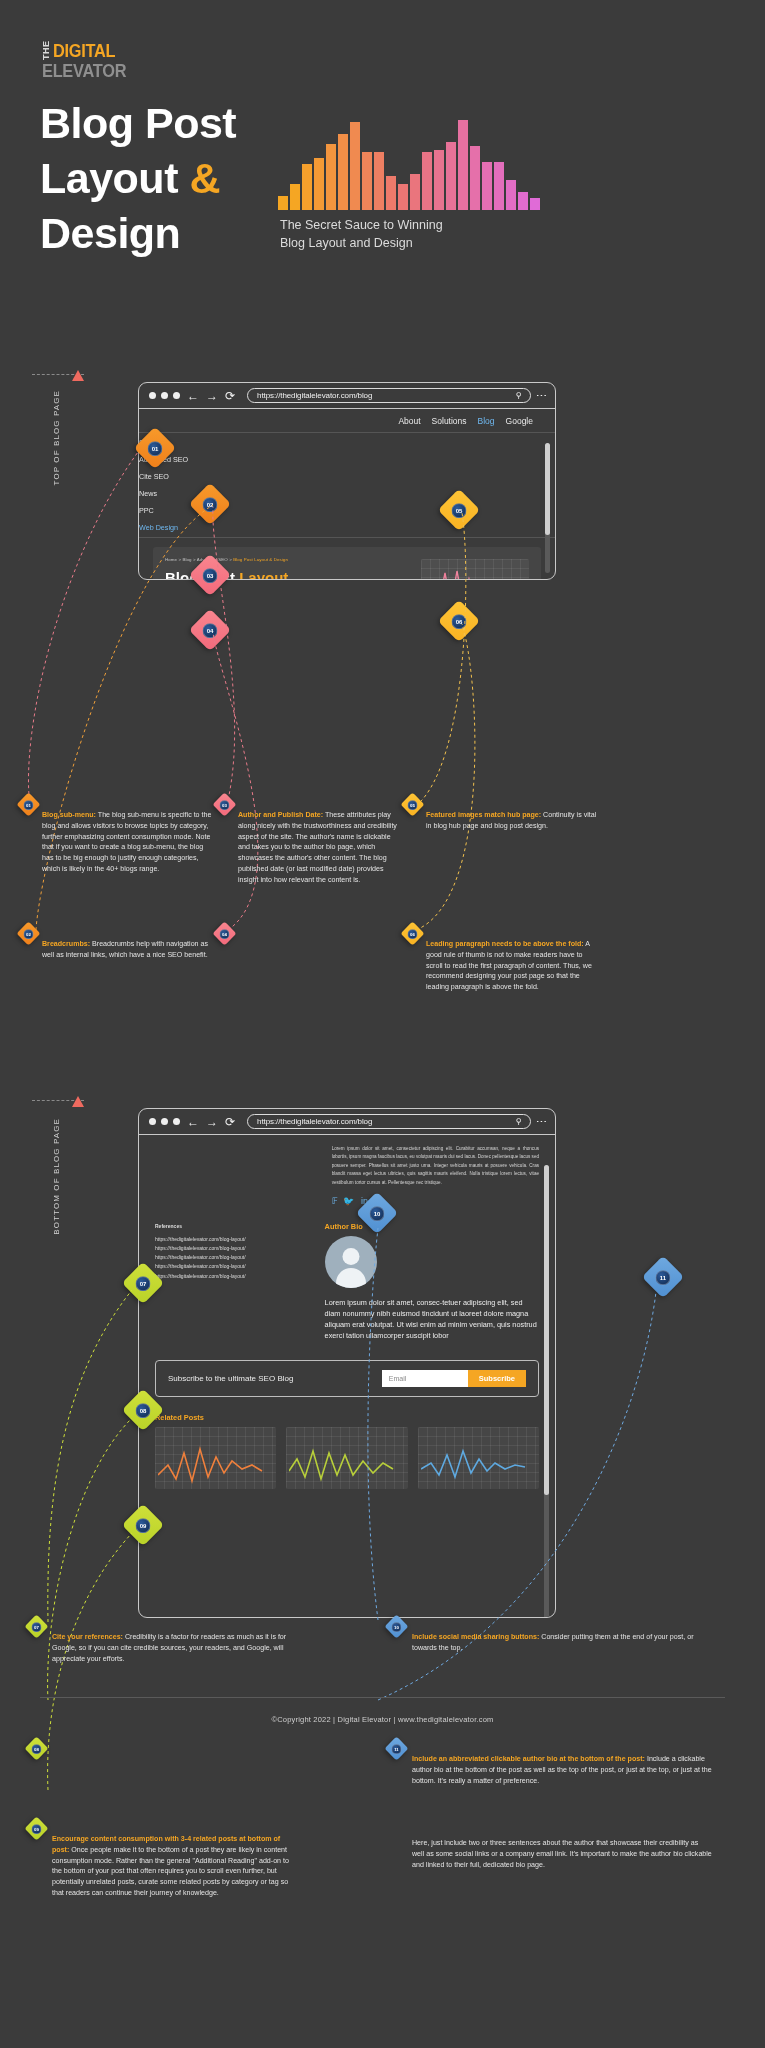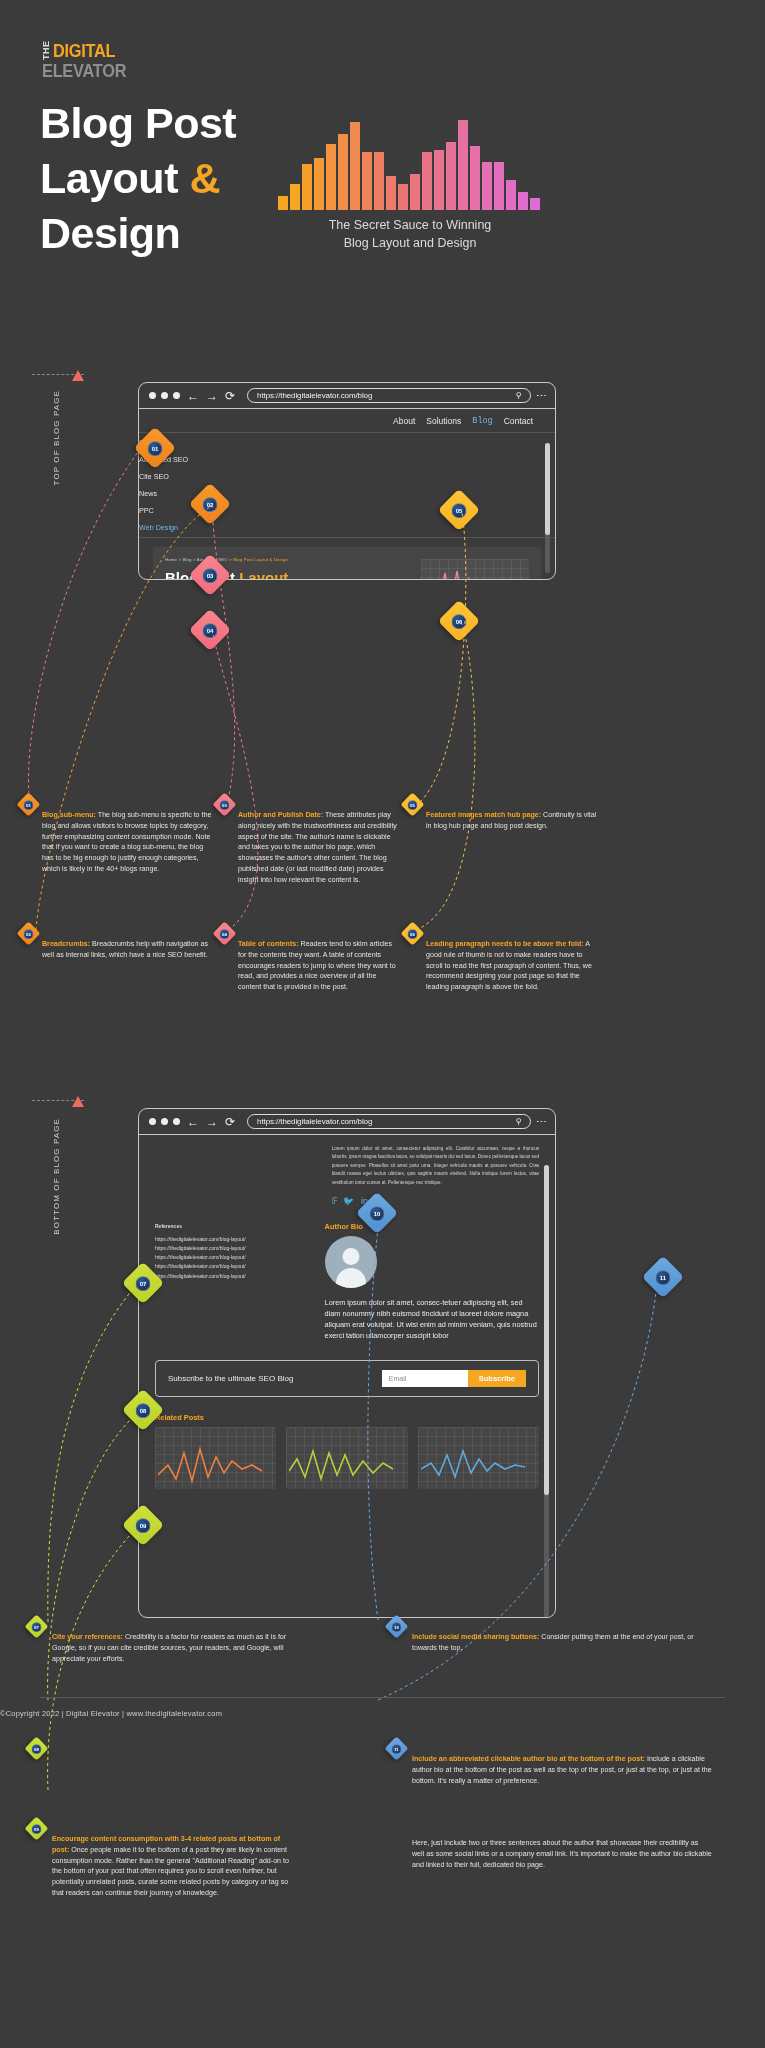--- a/index.html
+++ b/index.html
@@ -45,21 +45,21 @@
   
   .header-bars {
     position: absolute; left: 278px; top: 120px;
     width: 262px; height: 90px;
     display: flex; align-items: flex-end; gap: 2px;
   }
   .header-bars .bar { flex: 1 1 auto; border-radius: 0; }
 
   .subtitle {
     position: absolute; left: 280px; top: 216px; width: 260px;
-    text-align: center; font-size: 12.5px; line-height: 1.45;
+    text-align: left; font-size: 12.5px; line-height: 1.45;
     color: #dcdcdc;
   }
 
   
   .side-label {
     position: absolute; font-size: 8px; letter-spacing: 1.1px;
     color: #d2d2d2; writing-mode: vertical-rl; transform: rotate(180deg);
     white-space: nowrap;
   }
   .side-rule {
@@ -92,21 +92,21 @@
            writing-mode: vertical-rl; }
 
   .browser-body { position: relative; }
 
   
   .site-nav {
     display: flex; justify-content: flex-end; gap: 11px;
     padding: 7px 22px 6px 0; font-size: 8.5px; color: #eaeaea;
     border-bottom: .8px solid #555;
   }
-  .site-nav .active { color: #6fb8f0; font-family: Liberation Mono, monospace; }
+  .site-nav .active { color: #6fb8f0; }
   .sub-nav {
     display: flex; justify-content: flex-end; gap: 8px;
     padding: 5px 22px 5px 0; font-size: 7.2px; color: #e2e2e2;
     border-bottom: .8px solid #555;
     flex-direction: column;
   }
   .sub-nav .active { color: #6fb8f0; }
 
   
   .hero {
@@ -204,21 +204,21 @@
   .related-row { display: flex; gap: 10px; }
   .related-card {
     flex: 1; height: 62px; background: #464646; border-radius: 2px;
     position: relative; overflow: hidden;
   }
 
   .social { display: flex; gap: 6px; font-size: 9px; color: #6fb8f0; }
 
   
   .footer {
-    position: absolute; left: 0; bottom: 14px; width: 100%; 
+    position: absolute; left: 0; bottom: 8px; width: 100%; text-align: center;
     font-size: 7.5px; color: #cfcfcf; letter-spacing: .2px;
   }
   .footer-rule { position: absolute; left: 40px; right: 40px; bottom: 34px; border-top: .8px solid #5a5a5a; }
 
   svg.connector { position: absolute; left: 0; top: 0; pointer-events: none; }
 </style>
 </head>
 <body>
 
 <div class="page">
@@ -285,21 +285,21 @@
         <span>https://thedigitalelevator.com/blog</span>
         <span class="mag">⚲</span>
       </div>
       <span class="kebab">⋮</span>
     </div>
     <div class="browser-body">
       <div class="site-nav" id="siteNav">
           <span>About</span>
           <span>Solutions</span>
           <span class="active">Blog</span>
-          <span>Contact</span>
+          <span>Google</span>
         </div>
       <div class="sub-nav" id="subNav">
           <span>SEO</span>
           <span>Advanced SEO</span>
           <span>Cite SEO</span>
           <span>News</span>
           <span>PPC</span>
           <span class="active">Web Design</span>
         </div>
 
@@ -383,21 +383,20 @@
       <span class="inner">04</span>
     </div>
   <div class="diamond sm d-yellow" style="left:404px; top:925px;">
       <span class="inner">06</span>
     </div>
 
   <div class="callout" style="left:42px; top:810px; width:170px;"><b>Blog sub-menu:</b><span> The blog sub-menu is specific to the blog and allows visitors to browse topics by category, further emphasizing content consumption mode. Note that if you want to create a blog sub-menu, the blog has to be big enough to justify enough categories, which is likely in the 40+ blogs range.</span></div>
   <div class="callout" style="left:238px; top:810px; width:163px;"><b>Author and Publish Date:</b><span> These attributes play along nicely with the trustworthiness and credibility aspect of the site. The author's name is clickable and takes you to the author bio page, which showcases the author's other content. The blog published date (or last modified date) provides insight into how relevant the content is.</span></div>
   <div class="callout" style="left:426px; top:810px; width:175px;"><b>Featured images match hub page:</b><span> Continuity is vital in blog hub page and blog post design.</span></div>
   <div class="callout" style="left:42px; top:939px; width:170px;"><b>Breadcrumbs:</b><span> Breadcrumbs help with navigation as well as internal links, which have a nice SEO benefit.</span></div>
-  <div class="callout" style="left:238px; top:939px; width:163px;"><b>Table of contents:</b><span> Readers tend to skim articles for the contents they want. A table of contents encourages readers to jump to where they want to read, and provides a nice overview of all the content that is provided in the post.</span></div>
   <div class="callout" style="left:426px; top:939px; width:175px;"><b>Leading paragraph needs to be above the fold:</b><span> A good rule of thumb is not to make readers have to scroll to read the first paragraph of content. Thus, we recommend designing your post page so that the leading paragraph is above the fold.</span></div>
 
   <div class="side-rule" style="left:32px; top:1100px;"></div>
   <div class="side-label" style="left:52px; top:1118px;">BOTTOM OF  BLOG PAGE</div>
   <div class="tri" style="left:72px; top:1096px; border-bottom:11px solid #ef6a5f;"></div>
 
   <div class="browser" style="left:138px; top:1108px; width:418px; height:510px;">
     <div class="browser-bar">
       <div class="dots">
         <span class="dot"></span>

